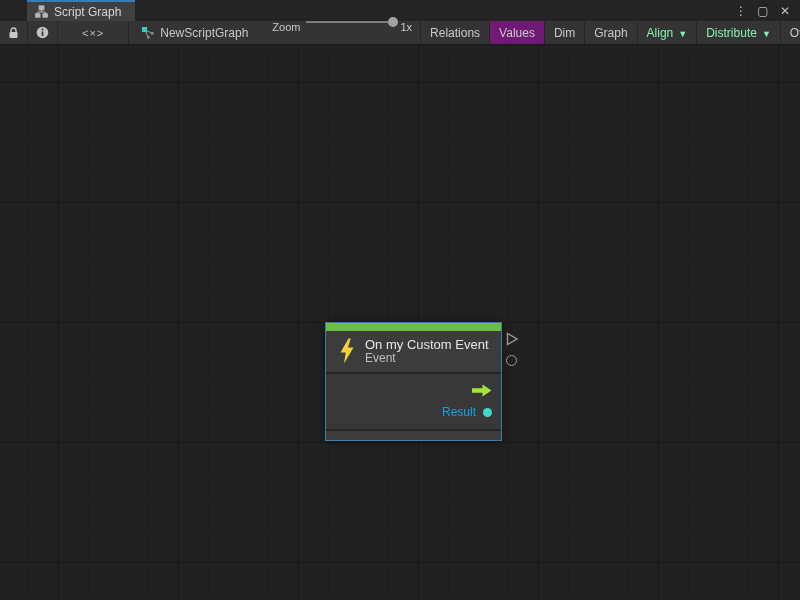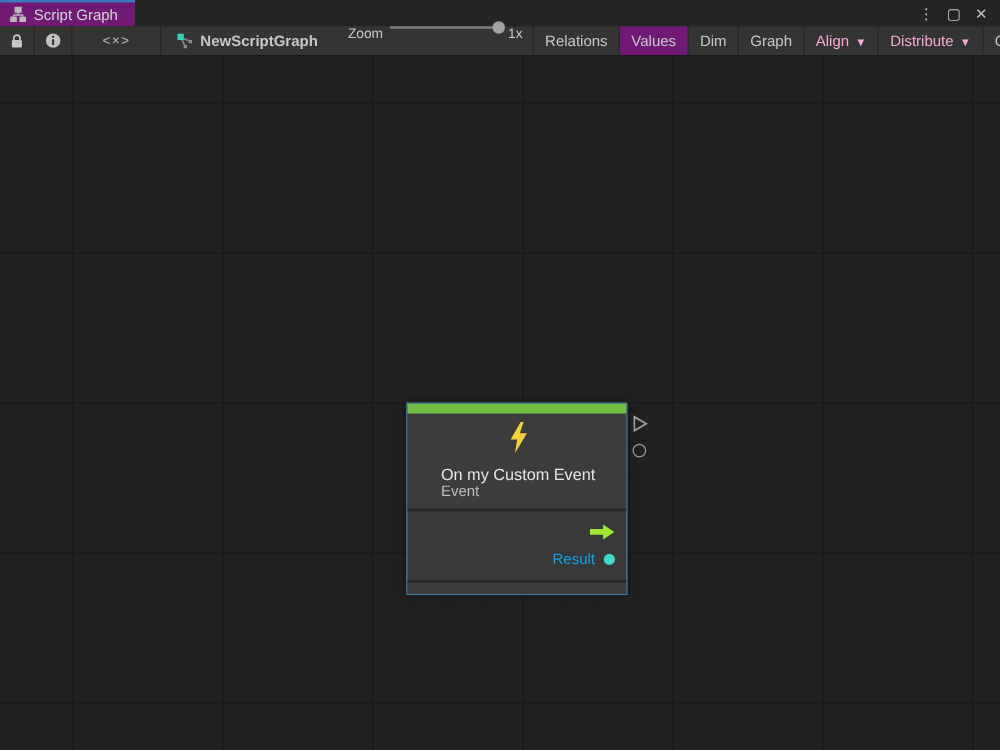--- a/index.html
+++ b/index.html
@@ -11,23 +11,23 @@
     position:relative;
     -webkit-font-smoothing:antialiased;
   }
 
   
   .tabbar {
     position:absolute; top:0; left:0; width:800px; height:21px;
     background:#242424; display:flex; align-items:stretch;
   }
   .tab {
-    width:108px; background:#701a75; border-top:2px solid #3b79bb;
+    width:108px; background:#404040; border-top:2px solid #3b79bb;
     display:flex; align-items:center; gap:6px; padding:0 8px;
-    font-size:12px; color:#d4d4d4;
+    font-size:12px; color:#d4d4d4;margin-left:27px;
   }
   .winctl {
     margin-left:auto; display:flex; align-items:center; gap:4px; padding-right:6px;
   }
   .winctl span {
     width:18px; height:18px; display:flex; align-items:center; justify-content:center;
     color:#c0c0c0; font-size:12px; cursor:default;
   }
 
   
@@ -36,23 +36,23 @@
     background:#343434; display:flex; align-items:stretch;
     border-bottom:1px solid #191919; font-size:12px;
   }
   .tbtn, .ticon {
     display:flex; align-items:center; justify-content:center;
     border-right:1px solid #272727; padding:2px 9px; color:#c8c8c8;
     white-space:nowrap;
   }
   .ticon { padding:0 8px; }
   .tbtn.active { background:#701a75; }
-  .tbtn.disabled { color:#f9a8d4; }
+  .tbtn.disabled { color:#86efac; }
   .caret { font-size:9px; margin-left:5px; position:relative; top:1px; }
-  .graphname { display:flex; align-items:center; gap:5px; padding:0 10px 0 12px;font-weight:bold; }
+  .graphname { display:flex; align-items:center; gap:5px; padding:0 10px 0 12px; }
   .zoomgroup { display:flex; gap:6px; padding:0 8px; border-right:1px solid #272727; font-size:11px; }
   .zoomtrack { position:relative; width:88px; height:2px; background:#7d7d7d; }
   .zoomhandle {
     position:absolute; right:-4px; top:-4px; width:10px; height:10px;
     border-radius:50%; background:#a2a2a2;
   }
   .angles { letter-spacing:1px; font-size:11px; color:#bdbdbd; }
 
   
   .canvas {
@@ -69,21 +69,21 @@
 
   
   .node {
     position:absolute; left:325px; top:277px; width:177px;
     background:#383838; border:1px solid #3e7ca8;
     box-shadow:0 0 7px rgba(0,0,0,.5);
   }
   .node-accent { height:8px; background:#6fbe44; }
   .node-header {
     background:#3c3c3c; display:flex; align-items:center; gap:9px;
-    padding:6px 10px 7px 12px; border-bottom:2px solid #262626;flex-direction:column;
+    padding:6px 10px 7px 12px; border-bottom:2px solid #262626;
   }
   .node-title { font-size:13px; color:#e6e6e6; line-height:15px; }
   .node-subtitle { font-size:12px; color:#bdbdbd; line-height:13px; }
   .node-ports { padding:5px 0 6px; }
   .port-row {
     height:22px; display:flex; align-items:center; justify-content:flex-end;
     gap:7px; padding-right:9px; font-size:12px; color:#0ea5e9;
   }
   .dot-value { width:9px; height:9px; border-radius:50%; background:#3fd8c9; }
   .node-footer { height:11px; background:#3c3c3c; border-top:2px solid #262626; }

